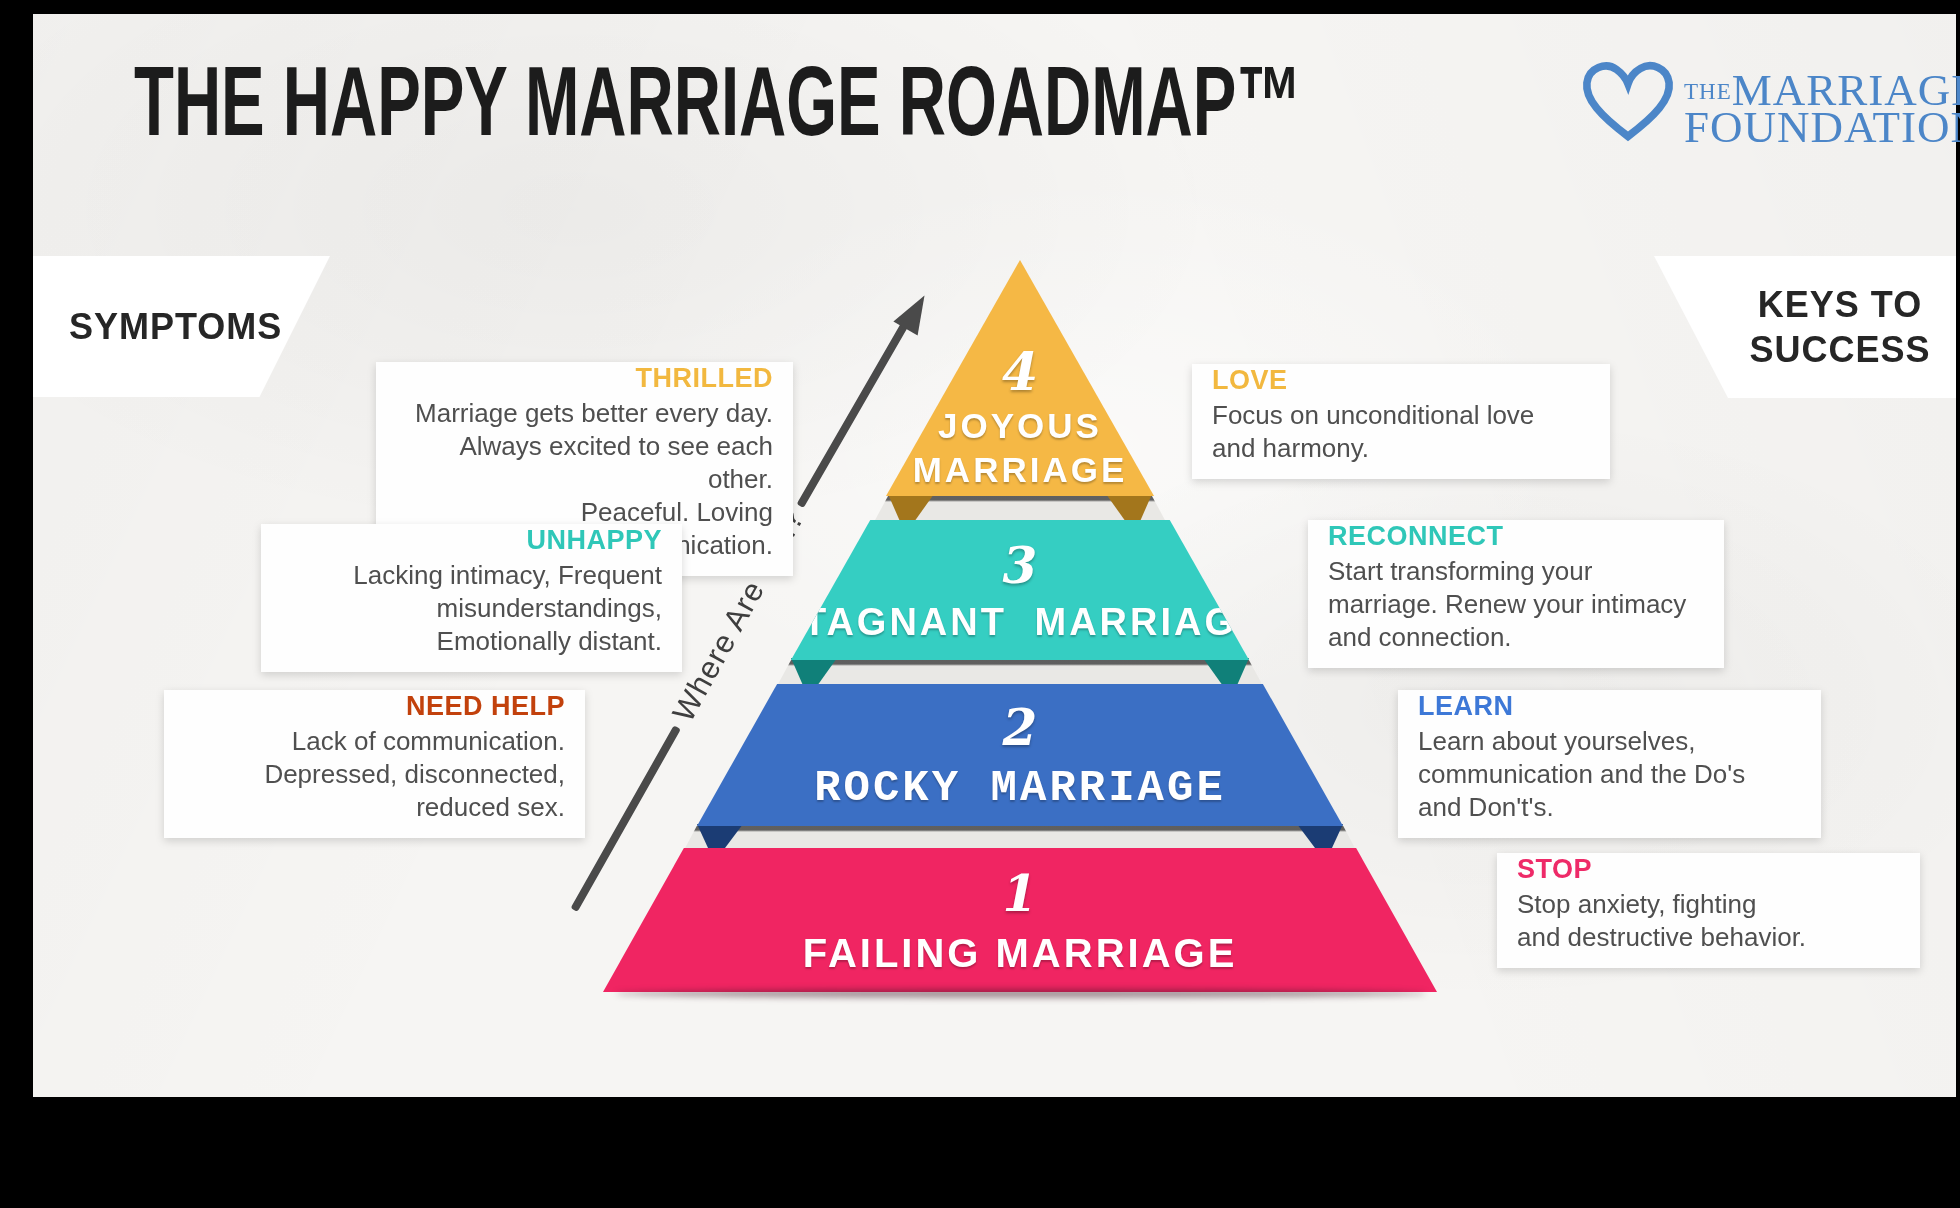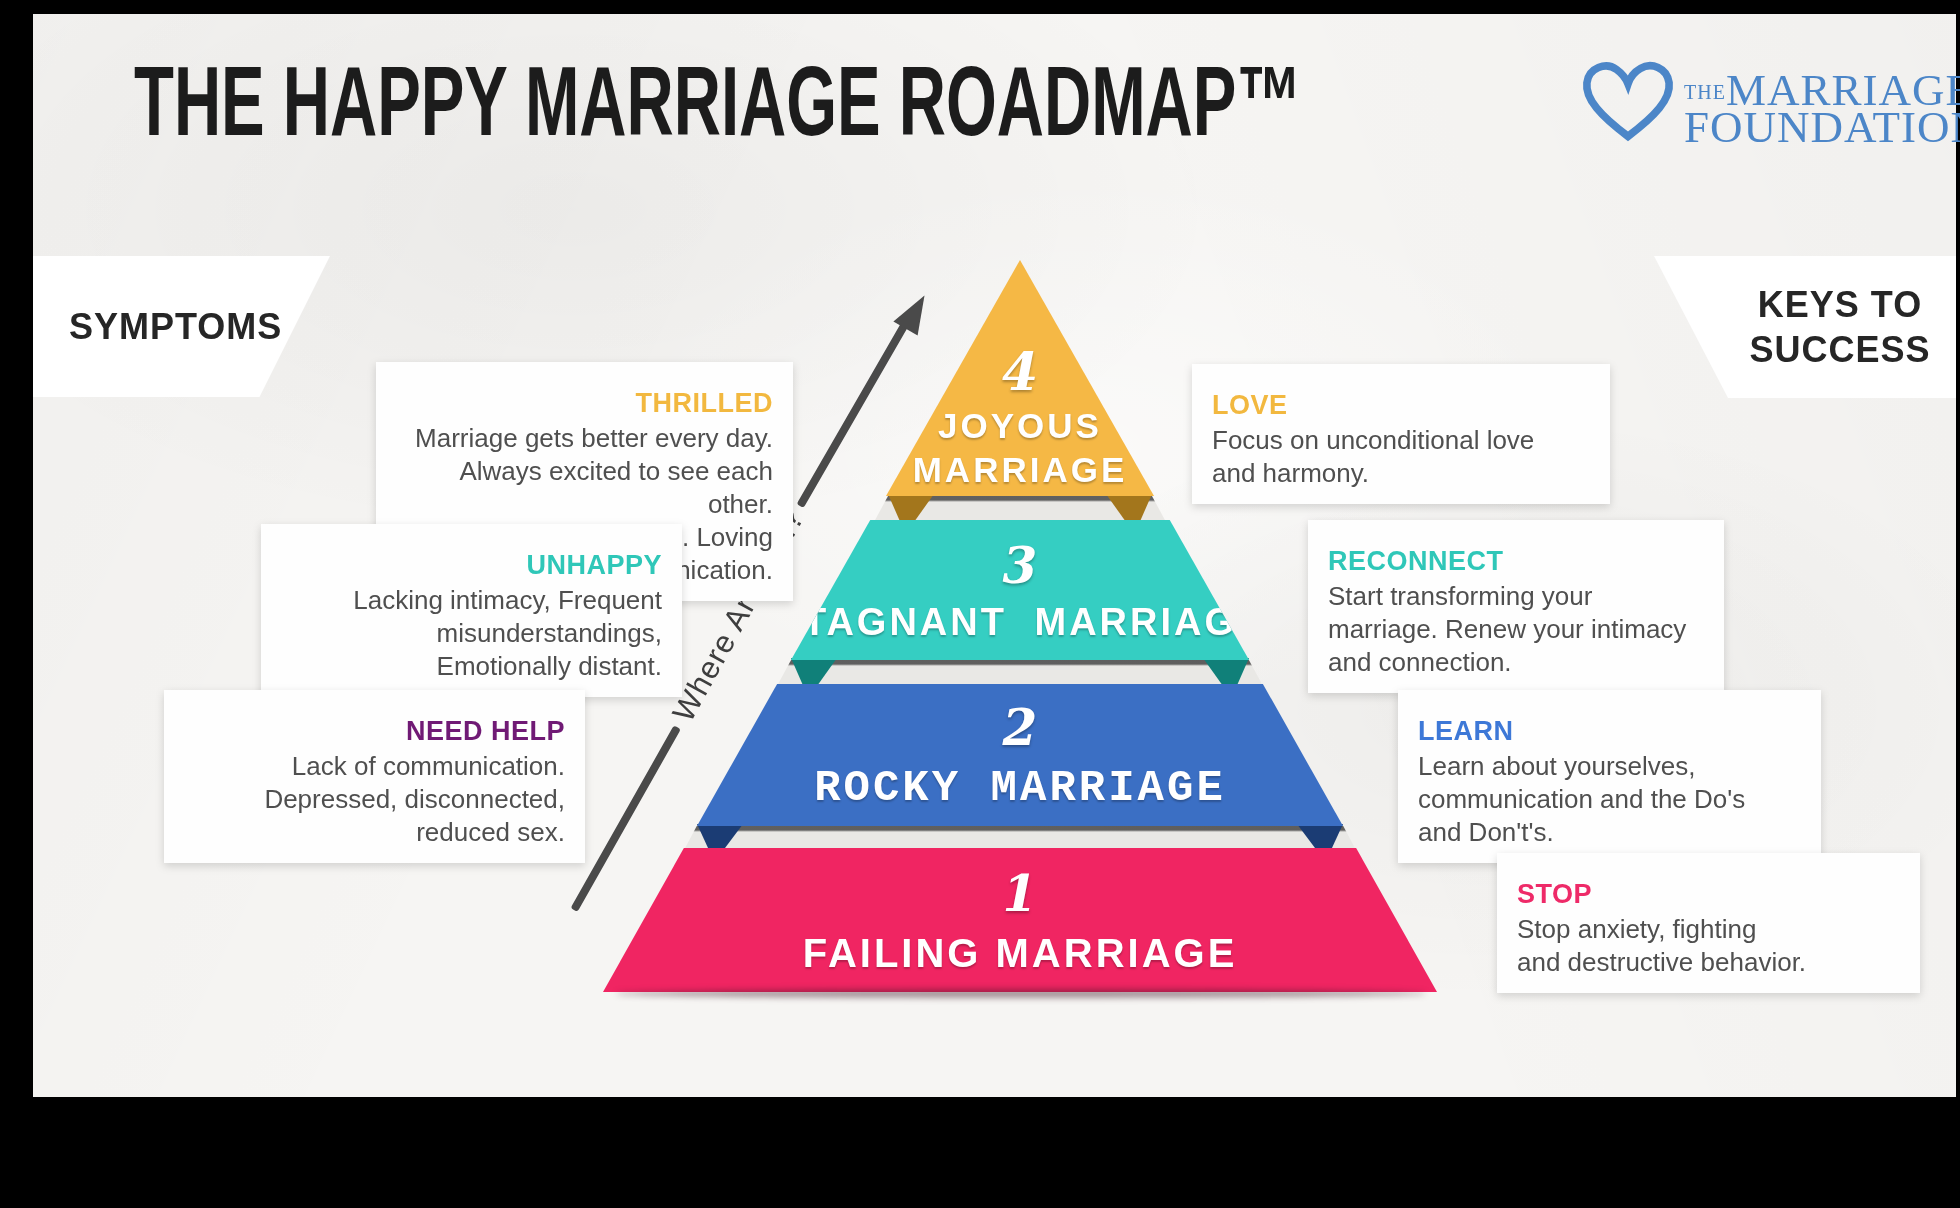--- a/index.html
+++ b/index.html
@@ -15,36 +15,36 @@
            #f6f5f3;}
   .abs{position:absolute;}
 
   
   .title{left:122px;top:44px;font-size:99px;font-weight:bold;color:#1c1c1c;
          transform:scaleX(0.66);transform-origin:left top;white-space:nowrap;letter-spacing:0px;}
 
   
   .logo{left:1568px;top:58px;display:flex;align-items:flex-start;color:#4c86c8;}
   .logo-text{font-family:"Liberation Serif",serif;line-height:0.82;margin-left:8px;margin-top:14px;}
-  .logo-the{font-size:20px;letter-spacing:1px;vertical-align:6px;text-align:center;}
+  .logo-the{font-size:23px;letter-spacing:1px;vertical-align:6px;text-align:center;}
   .logo-big{font-size:45px;letter-spacing:1px;}
 
   
   .banner{background:#fff;filter:drop-shadow(0 3px 3px rgba(0,0,0,0.2));
           display:flex;align-items:center;color:#262626;font-weight:bold;font-size:36px;letter-spacing:1px;}
   .banner.left{left:21px;top:256px;width:300px;height:141px;
           clip-path:polygon(0 0,99% 0,75.5% 100%,0 100%);padding-left:36px;box-sizing:border-box;}
   .banner.right{left:1642px;top:256px;width:302px;height:142px;
           clip-path:polygon(0 0,100% 0,100% 100%,24.5% 100%);
           flex-direction:column;justify-content:center;align-items:center;padding-left:70px;box-sizing:border-box;
           line-height:1.25;text-align:center;}
 
   
   .card{background:#fefefe;filter:drop-shadow(0 3px 4px rgba(0,0,0,0.15));
-        padding:26px 20px 14px 20px;box-sizing:border-box;}
+        padding:1px 20px 14px 20px;box-sizing:border-box;}
   .card.ralign{text-align:right;}
   .card-h{font-size:27px;font-weight:bold;letter-spacing:0.5px;margin-bottom:3px;}
   .card-t{font-size:26px;color:#4f4f4f;line-height:1.27;white-space:pre-line;}
 
   
   .band{background:linear-gradient(to bottom, rgba(45,45,45,0.75) 0px, rgba(45,45,45,0.75) 4px, #e9e8e5 6px);}
   .layer{display:flex;flex-direction:column;align-items:center;justify-content:center;color:#fff;}
   .lvl-num{font-family:"DejaVu Serif",serif;font-style:italic;font-weight:bold;
            text-shadow:0 2px 3px rgba(0,0,0,0.3);}
   .lvl-name{font-weight:bold;letter-spacing:3px;text-shadow:0 2px 2px rgba(0,0,0,0.25);white-space:nowrap;}
@@ -128,21 +128,21 @@
 Always excited to see each other.
 Peaceful. Loving communication.</div>
   </div>
   <div class="abs card ralign" style="left:249px;top:524px;width:421px;">
     <div class="card-h" style="color: rgb(47, 199, 184);">UNHAPPY</div>
     <div class="card-t">Lacking intimacy, Frequent
 misunderstandings,
 Emotionally distant.</div>
   </div>
   <div class="abs card ralign" style="left:152px;top:690px;width:421px;">
-    <div class="card-h" style="color: #701a75; text-align: right;">NEED HELP</div>
+    <div class="card-h" style="color: #c2410c; text-align: right;">NEED HELP</div>
     <div class="card-t">Lack of communication.
 Depressed, disconnected,
 reduced sex.</div>
   </div>
 
   <div class="abs card" style="left:1180px;top:364px;width:418px;">
     <div class="card-h" style="color: rgb(242, 184, 63);">LOVE</div>
     <div class="card-t">Focus on unconditional love
 and harmony.</div>
   </div>

